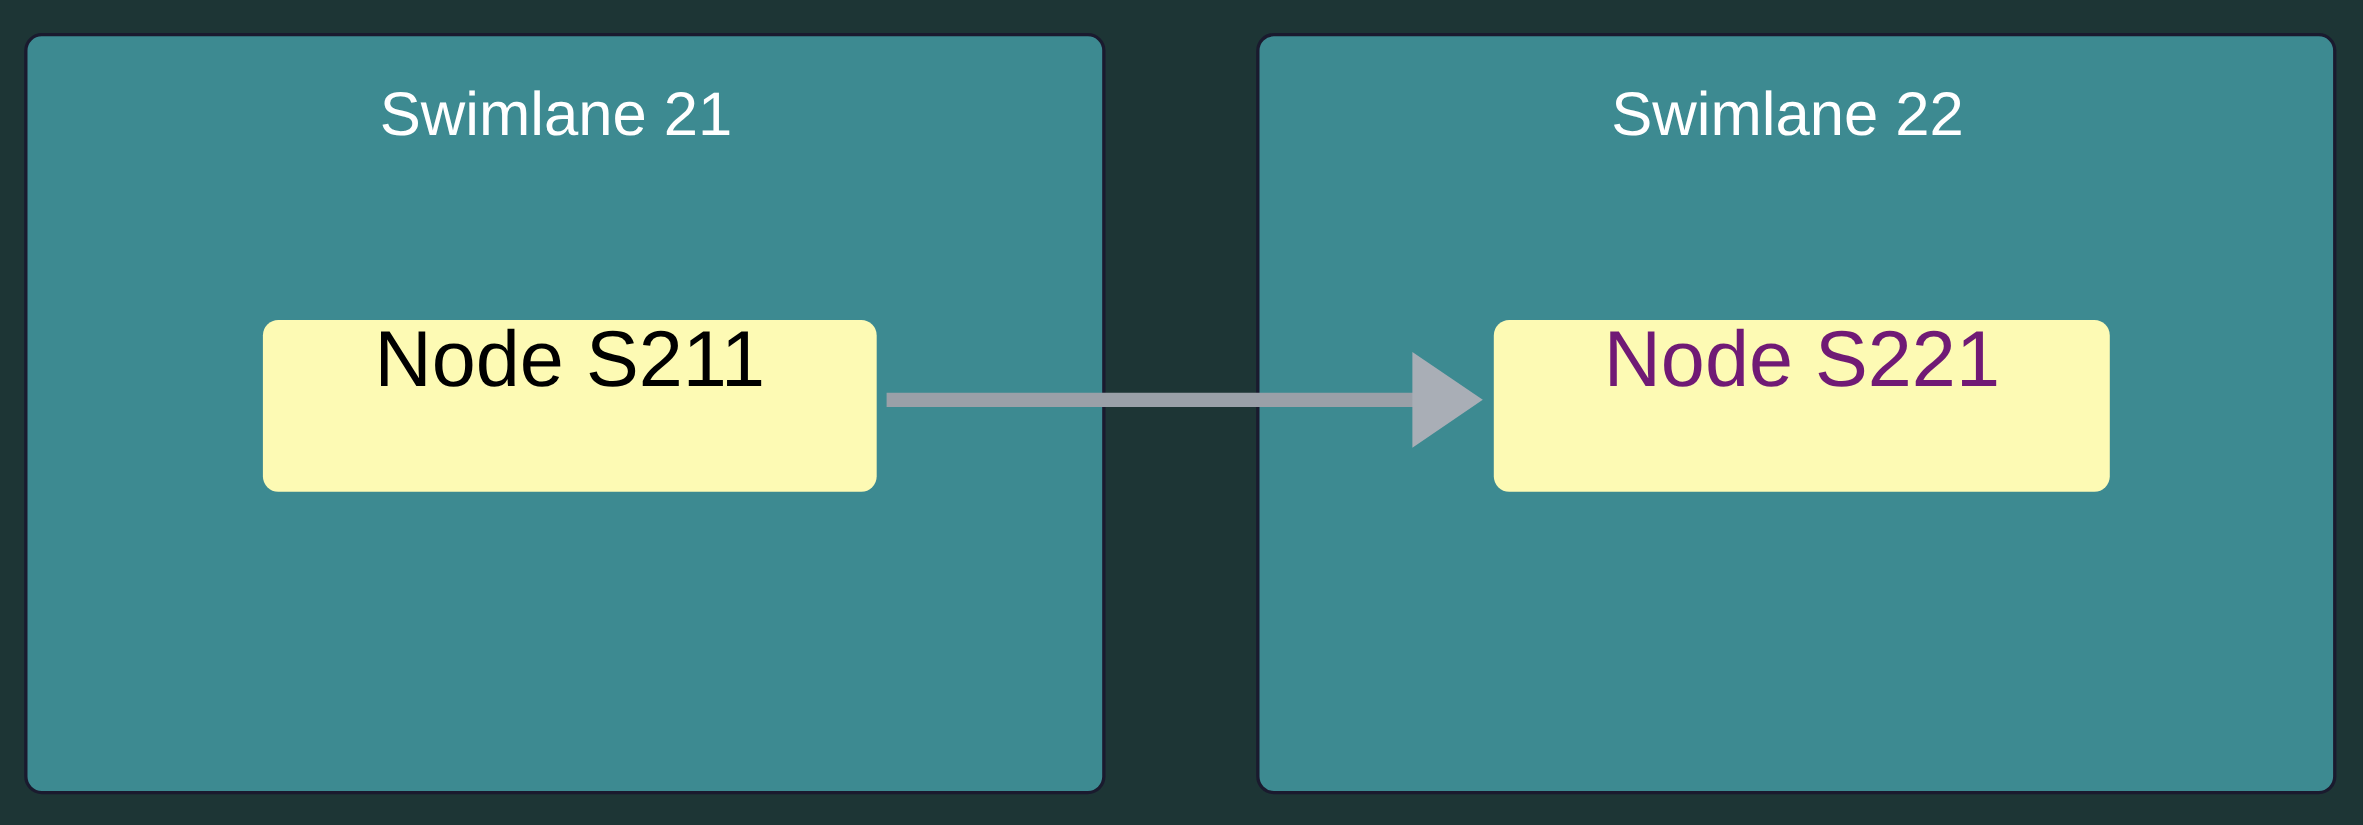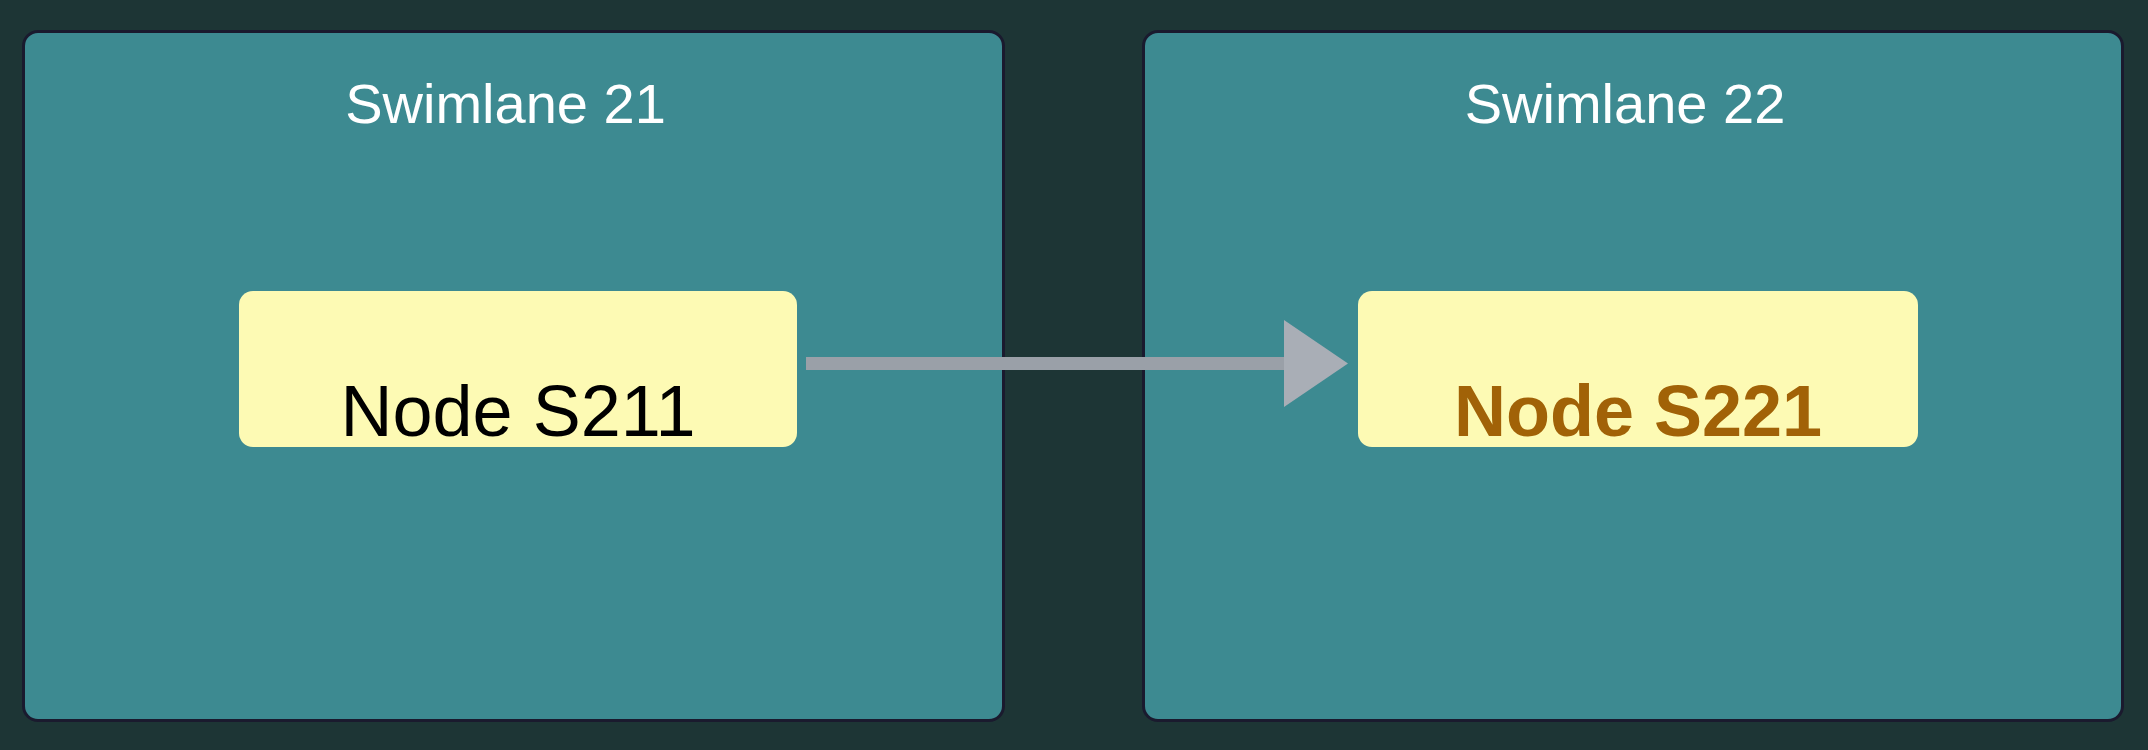--- a/index.html
+++ b/index.html
@@ -43,21 +43,21 @@
     white-space: nowrap;
   }
 
   
   .node {
     position: absolute;
     height: 156px;
     background: #fdfab4;
     border-radius: 14px;
     display: flex;
-    align-items: flex-end;
+    align-items: flex-start;
     justify-content: center;
     box-sizing: border-box;
   }
   .node-label {
     color: #000000;
     font-size: 72px;
     line-height: 1;
     font-weight: 400;
     white-space: nowrap;
   }
@@ -85,21 +85,21 @@
 
     <div class="node" id="node-0" style="background: rgb(253, 250, 180);">
       <span class="node-label" style="color: rgb(0, 0, 0);">Node S211</span>
     </div>
   </div>
 
   <div class="swimlane" id="lane-1" style="background: rgb(61, 138, 145); border-color: rgb(26, 26, 46);">
     <div class="lane-title" style="color: #ffffff;">Swimlane 22</div>
 
     <div class="node" id="node-1" style="background: rgb(253, 250, 180);">
-      <span class="node-label" style="color: #a16207; font-weight: bold;">Node S221</span>
+      <span class="node-label" style="color: #701a75;">Node S221</span>
     </div>
   </div>
 
   <svg id="edge-layer" viewBox="0 0 2148 750">
     <g>
       <line id="edge-line" x1="806" y1="363.5" x2="1292" y2="363.5" stroke="#9aa0a8" stroke-width="13"></line>
       <polygon id="edge-arrowhead" points="1284,320 1348,363.5 1284,407" fill="#a9aeb6"></polygon>
     </g>
   </svg>
 

